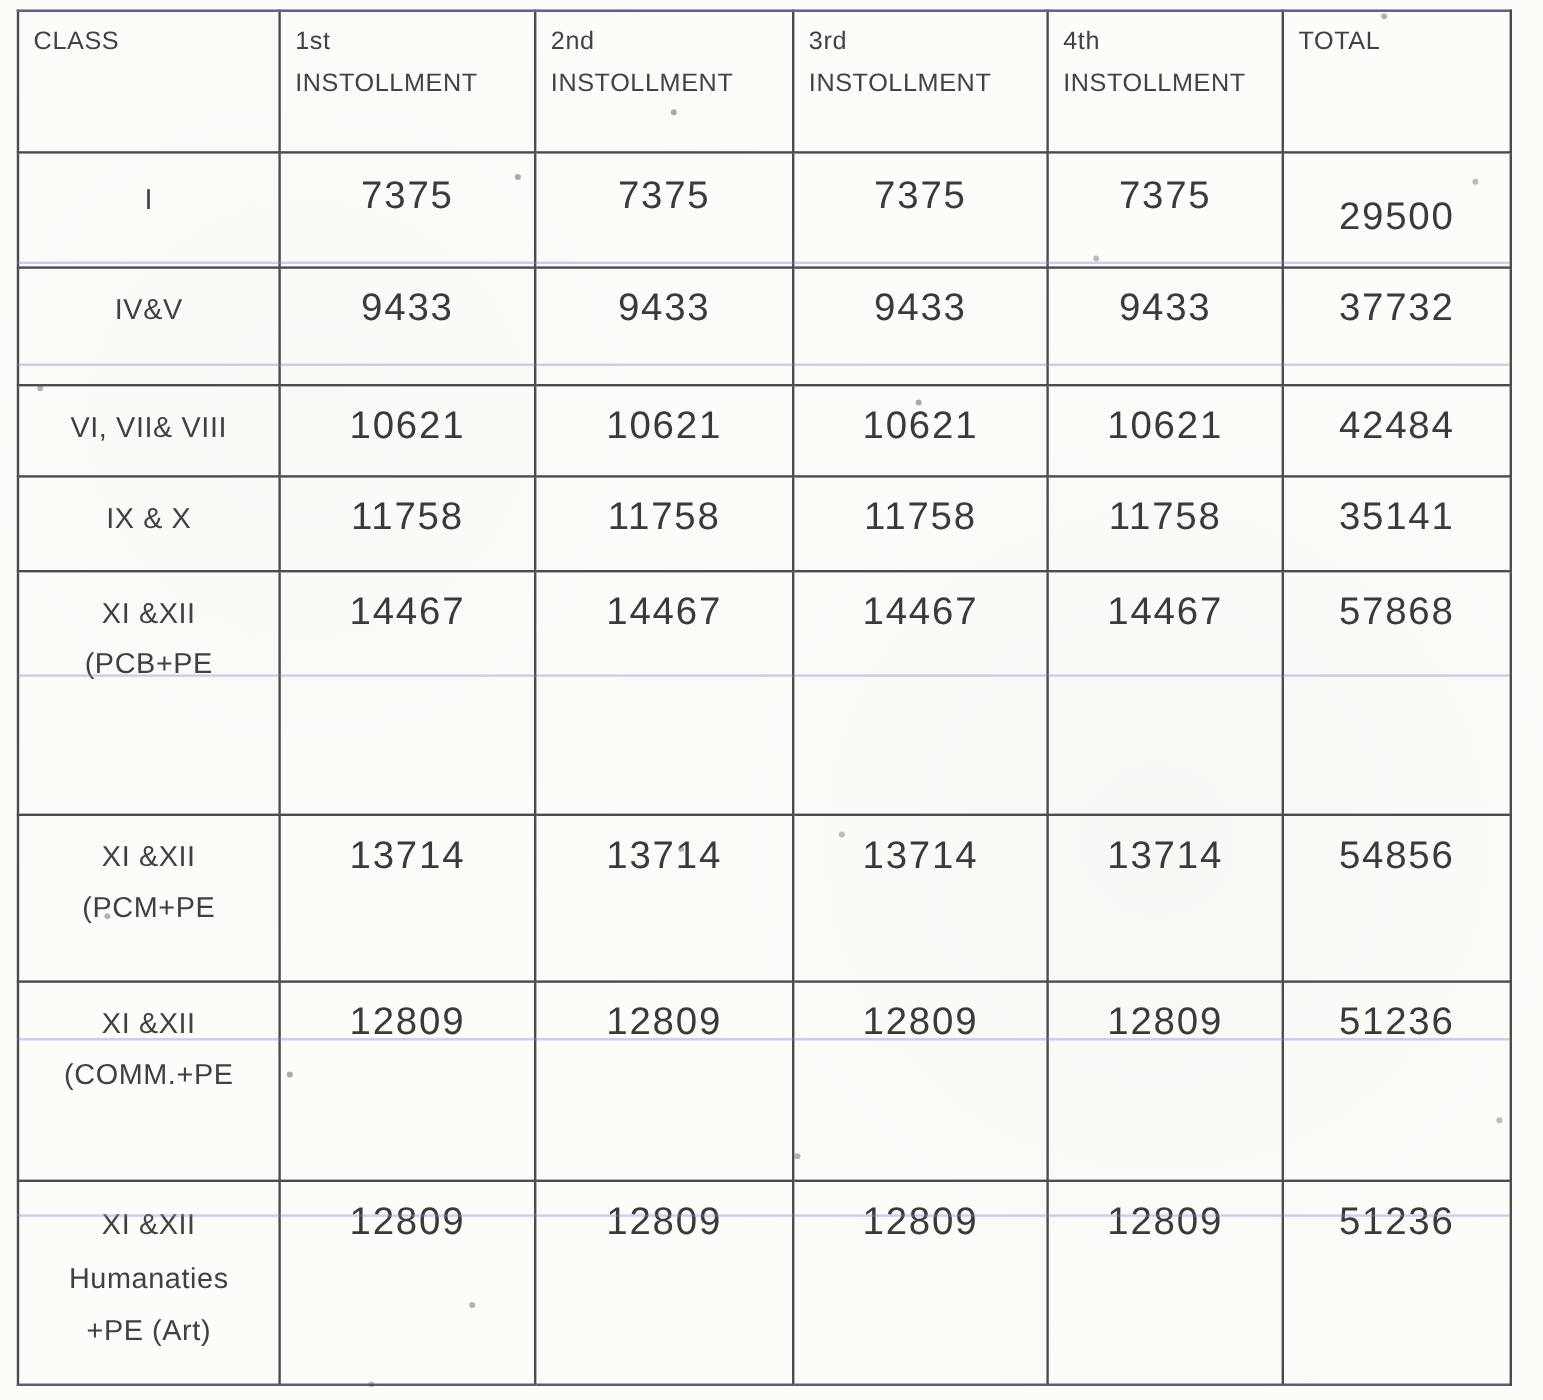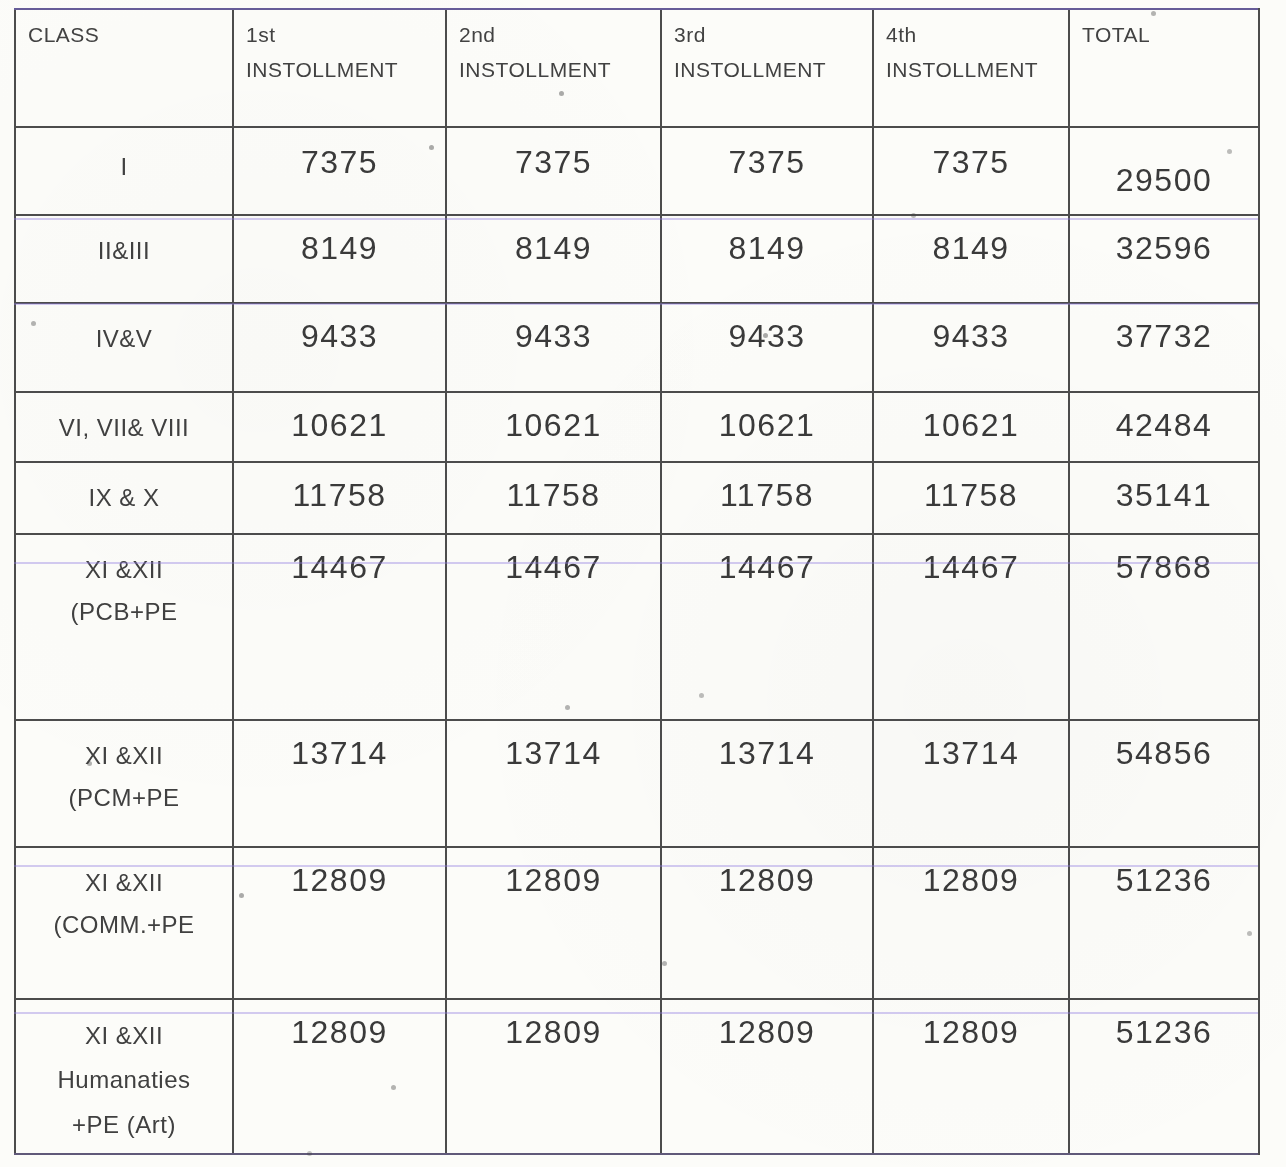--- a/index.html
+++ b/index.html
@@ -127,28 +127,20 @@
     </thead>
     <tbody>
       <tr class="rh-1">
         <td class="class-cell" style="padding-top:18px">I</td>
         <td class="num-cell" style="padding-top:16px">7375</td>
         <td class="num-cell" style="padding-top:16px">7375</td>
         <td class="num-cell" style="padding-top:16px">7375</td>
         <td class="num-cell" style="padding-top:16px">7375</td>
         <td class="num-cell" style="padding-top:34px">29500</td>
       </tr>
-      <tr class="rh-2">
-        <td class="class-cell">II&amp;III</td>
-        <td class="num-cell">8149</td>
-        <td class="num-cell">8149</td>
-        <td class="num-cell">8149</td>
-        <td class="num-cell">8149</td>
-        <td class="num-cell">32596</td>
-      </tr>
       <tr class="rh-3">
         <td class="class-cell">IV&amp;V</td>
         <td class="num-cell">9433</td>
         <td class="num-cell">9433</td>
         <td class="num-cell">9433</td>
         <td class="num-cell">9433</td>
         <td class="num-cell">37732</td>
       </tr>
       <tr class="rh-4">
         <td class="class-cell">VI, VII&amp; VIII</td>

